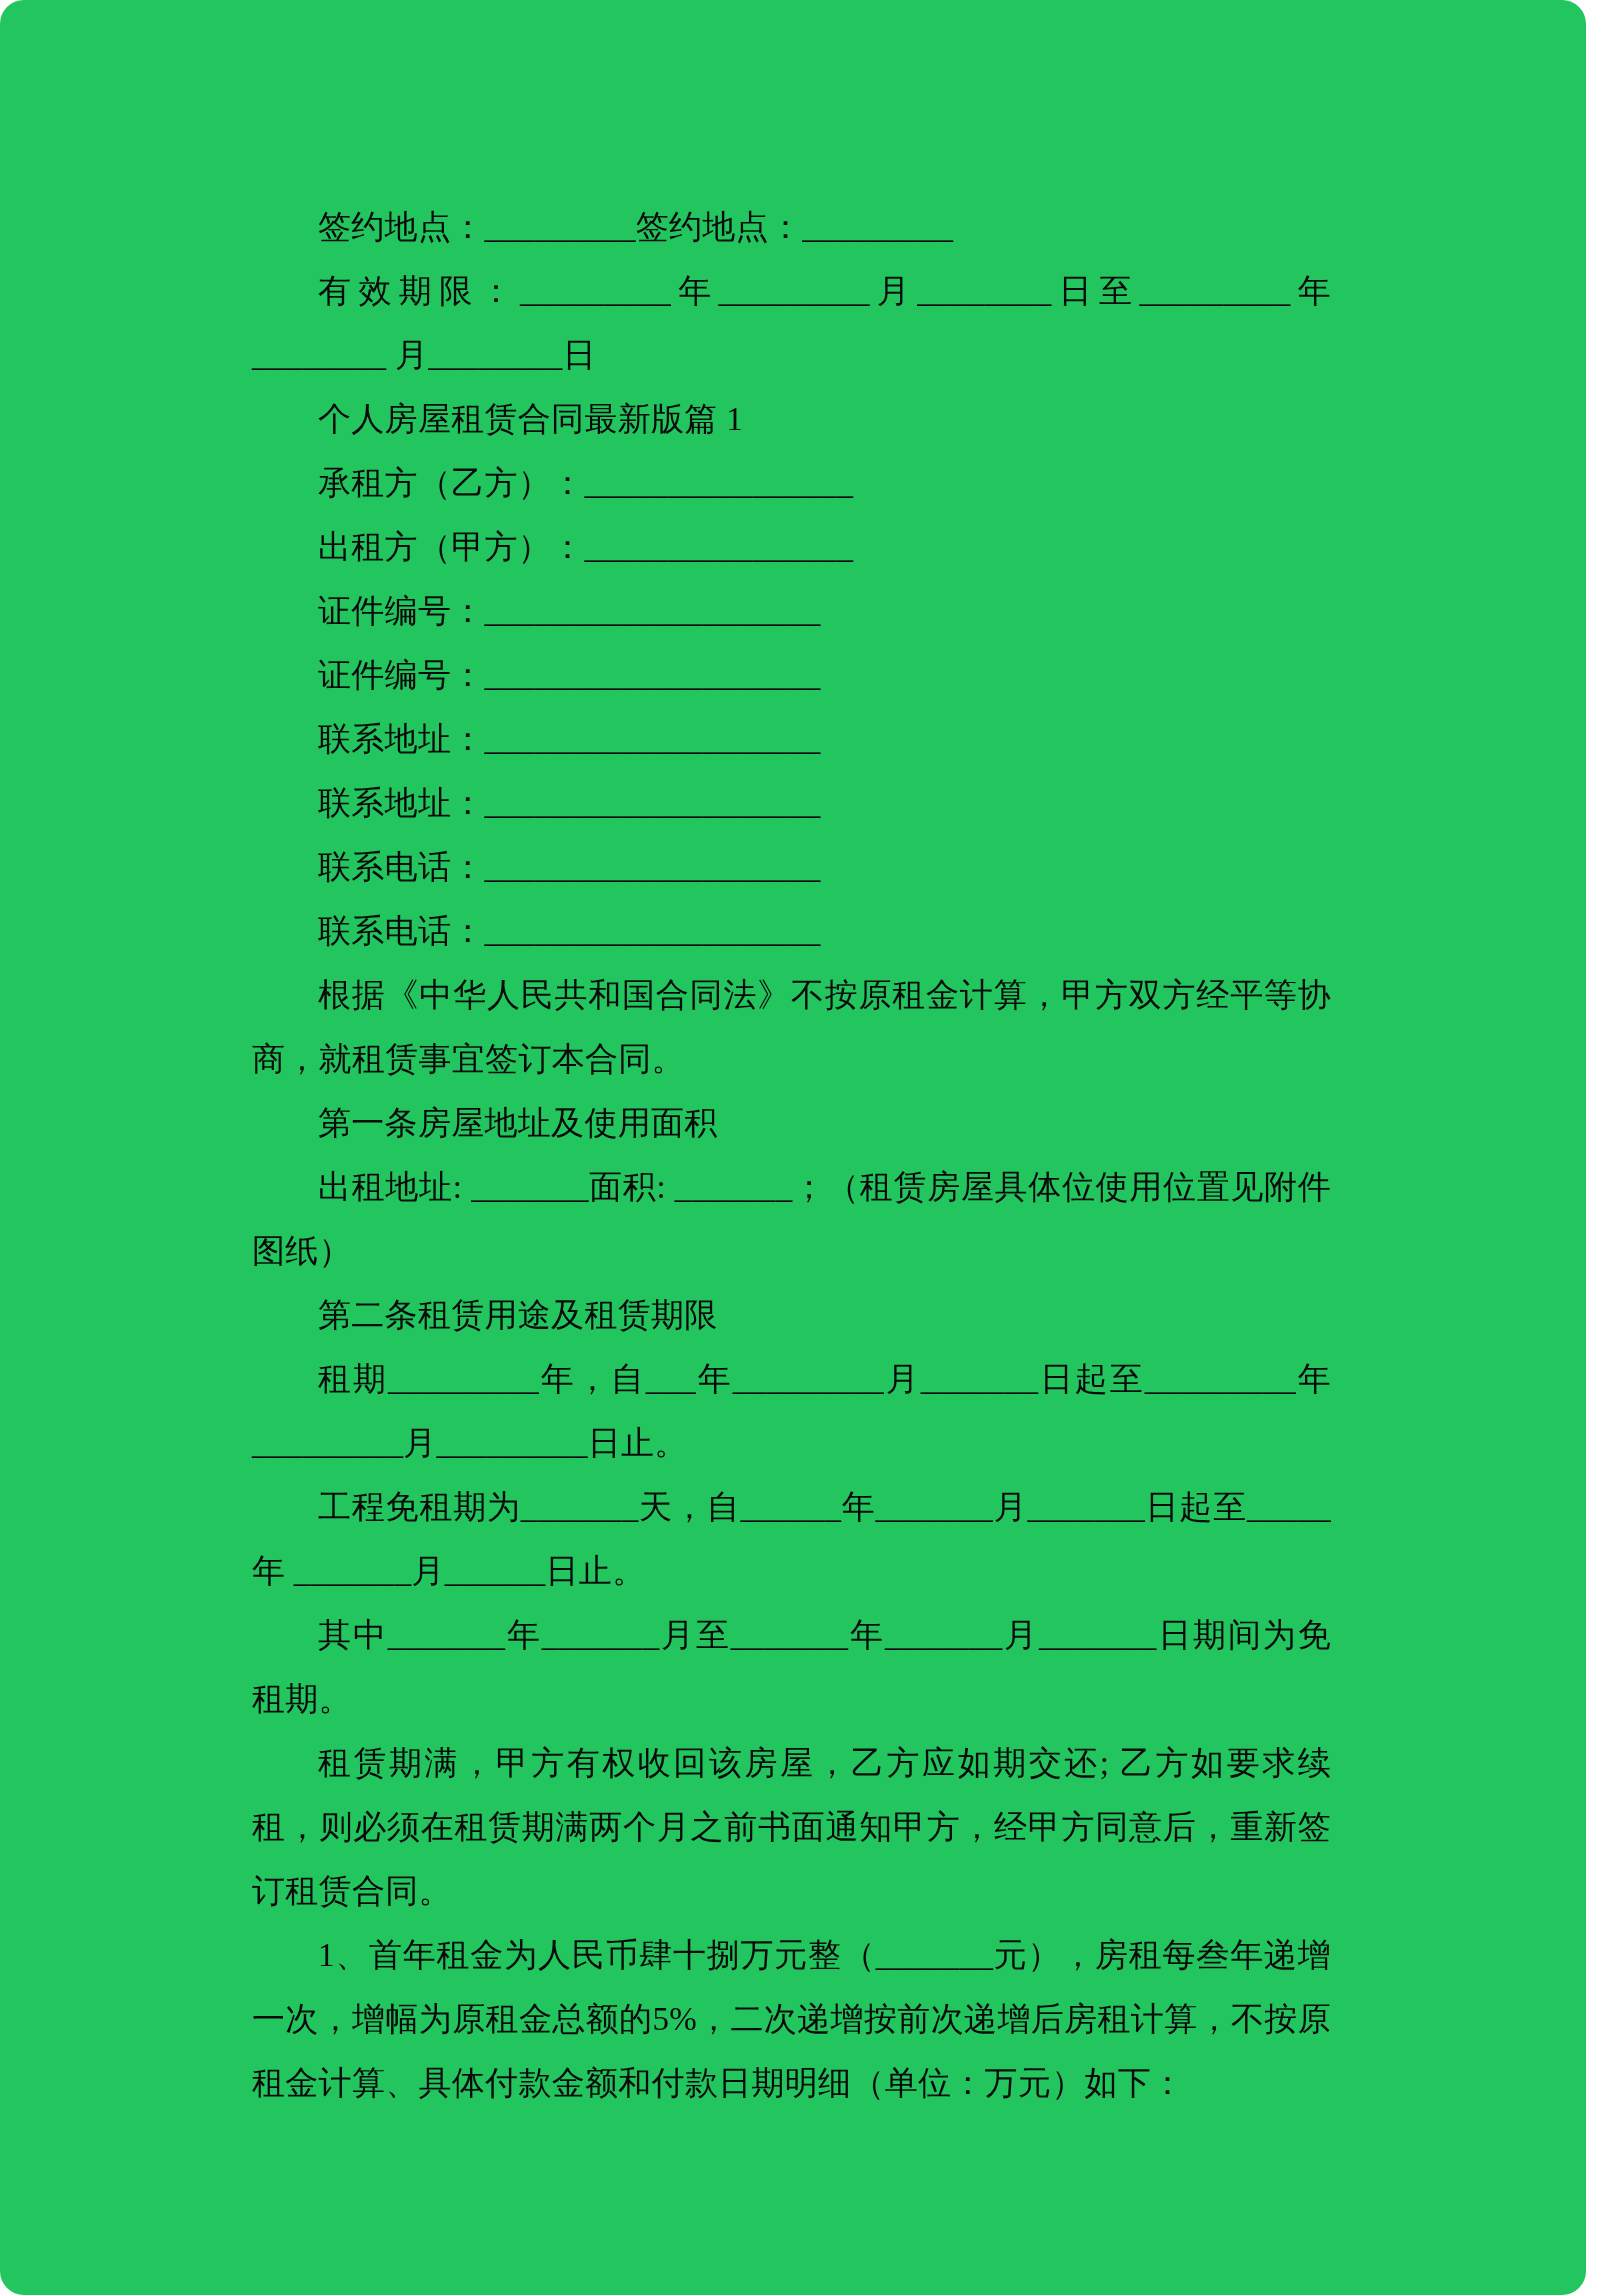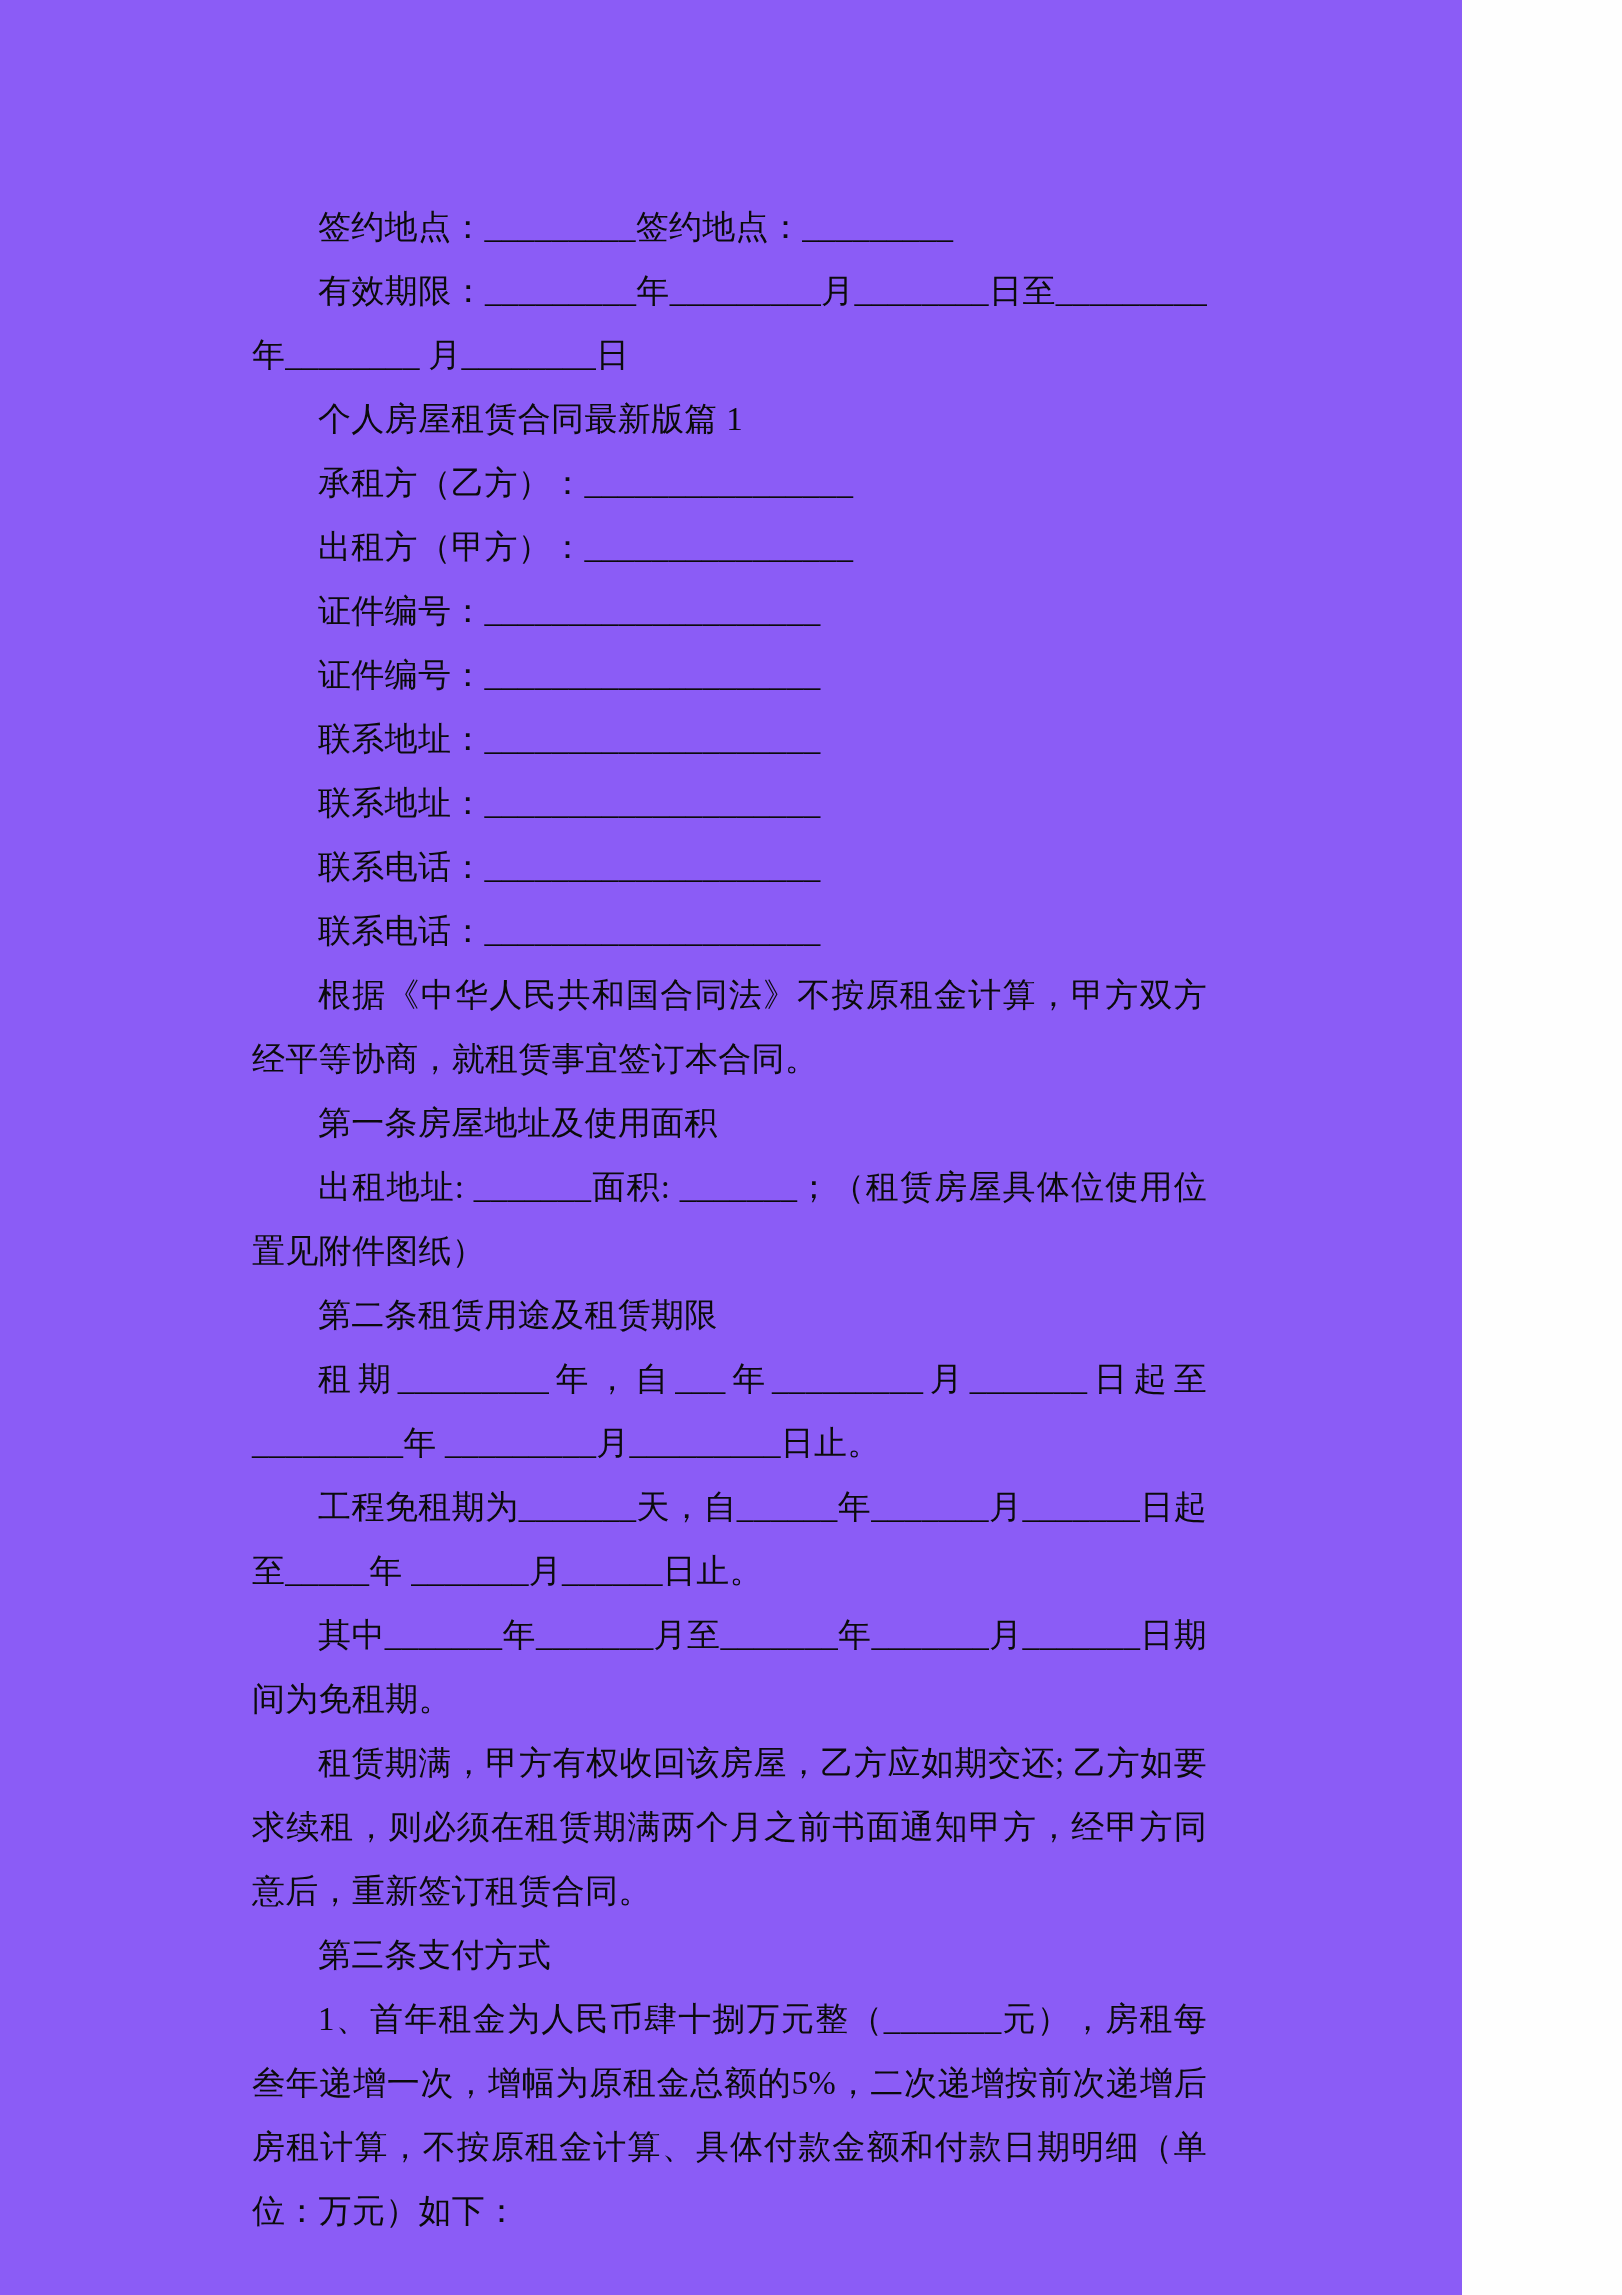--- a/index.html
+++ b/index.html
@@ -13,24 +13,25 @@
     width: 1623px;
     height: 2295px;
     background: #fefefe;
     font-family: "Liberation Serif", "DejaVu Serif", serif;
     color: #000000;
     overflow: hidden;
   }
 
   .page {
     box-sizing: border-box;
-    width: 1462px;
+    width: 1586px;
     height: 2295px;
-    background: #8b5cf6;
+    background: #22c55e;
     padding: 195px 255px 0 252px;
+    border-radius: 24px;
   }
 
   .doc {
     width: 100%;
   }
 
   .doc p {
     margin: 0;
     padding: 0;
     font-size: 33px;
@@ -64,17 +65,16 @@
       <p data-name="contact-phone-line-1">联系电话：____________________</p>
       <p data-name="contact-phone-line-2">联系电话：____________________</p>
       <p data-name="preamble-paragraph">根据《中华人民共和国合同法》不按原租金计算，甲方双方经平等协商，就租赁事宜签订本合同。</p>
       <p data-name="article-1-heading">第一条房屋地址及使用面积</p>
       <p data-name="article-1-content">出租地址: _______面积: _______；（租赁房屋具体位使用位置见附件图纸）</p>
       <p data-name="article-2-heading">第二条租赁用途及租赁期限</p>
       <p data-name="article-2-term">租期_________年，自___年_________月_______日起至_________年 _________月_________日止。</p>
       <p data-name="article-2-rent-free-period">工程免租期为_______天，自______年_______月_______日起至_____年 _______月______日止。</p>
       <p data-name="article-2-rent-free-range">其中_______年_______月至_______年_______月_______日期间为免租期。</p>
       <p data-name="article-2-renewal">租赁期满，甲方有权收回该房屋，乙方应如期交还; 乙方如要求续租，则必须在租赁期满两个月之前书面通知甲方，经甲方同意后，重新签订租赁合同。</p>
-      <p data-name="article-3-heading">第三条支付方式</p>
       <p data-name="article-3-payment">1、首年租金为人民币肆十捌万元整（_______元），房租每叁年递增一次，增幅为原租金总额的5%，二次递增按前次递增后房租计算，不按原租金计算、具体付款金额和付款日期明细（单位：万元）如下：</p>
     </div>
 </div>
 
 
 </body></html>

